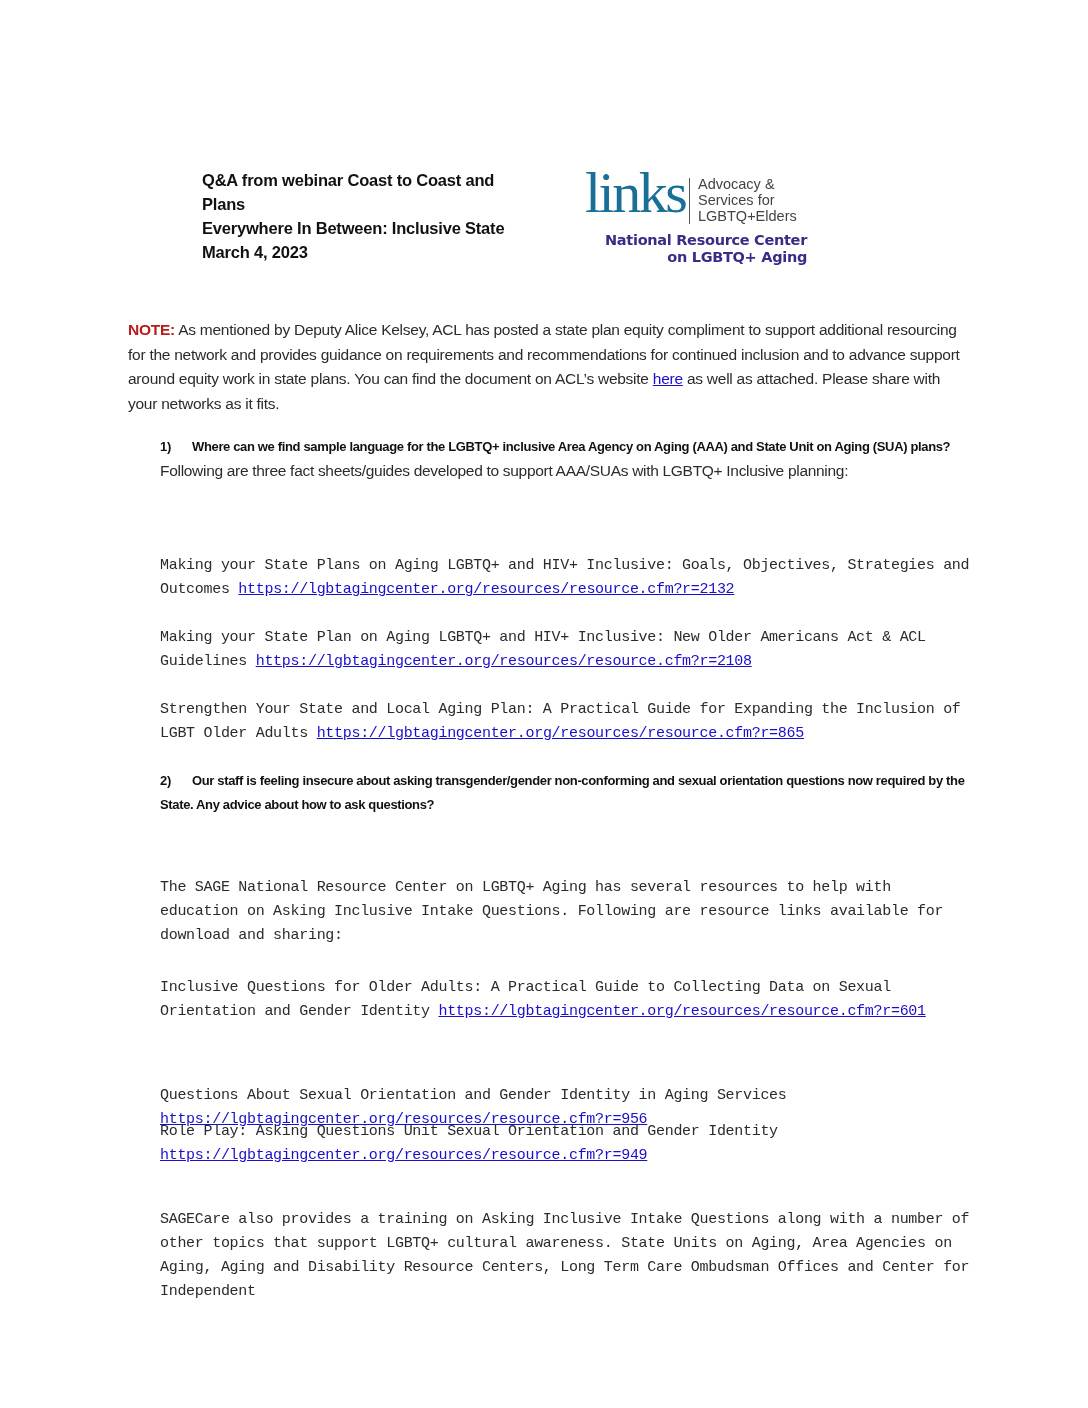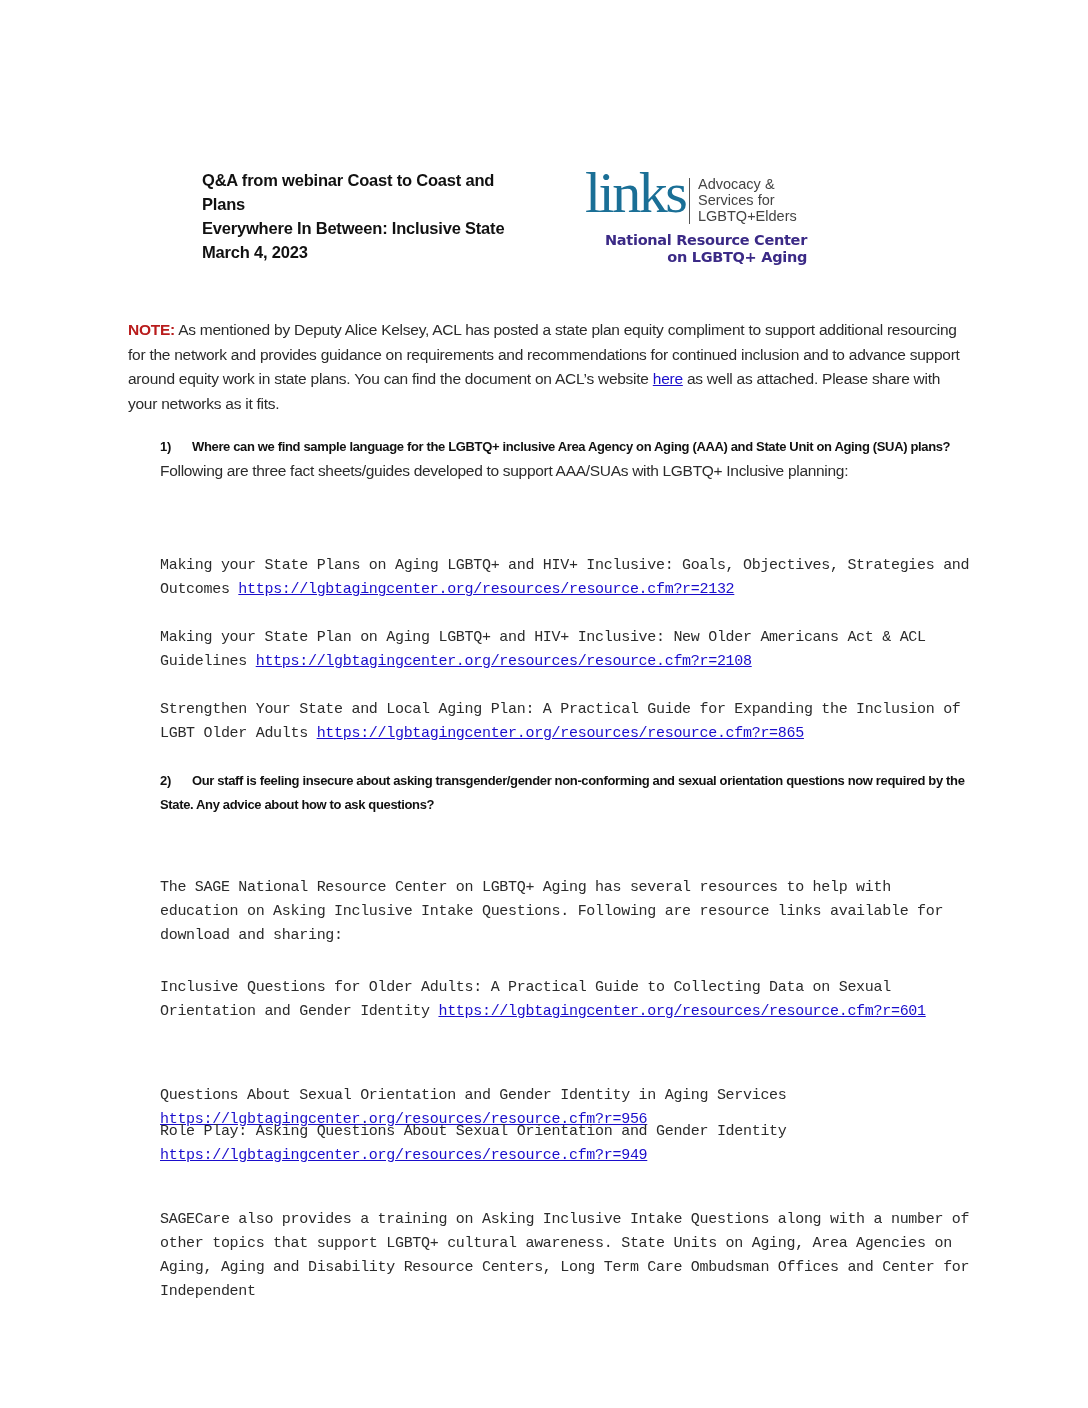--- a/index.html
+++ b/index.html
@@ -201,20 +201,20 @@
 
   <div class="resource" style="top:976px;">
     <span>Inclusive Questions for Older Adults: A Practical Guide to Collecting Data on Sexual Orientation and Gender Identity </span><a class="link" href="#">https://lgbtagingcenter.org/resources/resource.cfm?r=601</a>
   </div>
 
   <div class="resource" style="top:1048px;margin-top:36px;">
     <div>Questions About Sexual Orientation and Gender Identity in Aging Services</div><a class="link" href="#">https://lgbtagingcenter.org/resources/resource.cfm?r=956</a>
   </div>
 
   <div class="resource" style="top:1120px;">
-    <div>Role Play: Asking Questions About Sexual Orientation and Gender Identity</div><a class="link" href="#">https://lgbtagingcenter.org/resources/resource.cfm?r=949</a>
+    <div>Role Play: Asking Questions Unit Sexual Orientation and Gender Identity</div><a class="link" href="#">https://lgbtagingcenter.org/resources/resource.cfm?r=949</a>
   </div>
 
   <div class="resource" style="top:1208px;">
     <span>SAGECare also provides a training on Asking Inclusive Intake Questions along with a number of other topics that support LGBTQ+ cultural awareness. State Units on Aging, Area Agencies on Aging, Aging and Disability Resource Centers, Long Term Care Ombudsman Offices and Center for Independent</span>
   </div>
 
 </div>
 
 </body></html>

